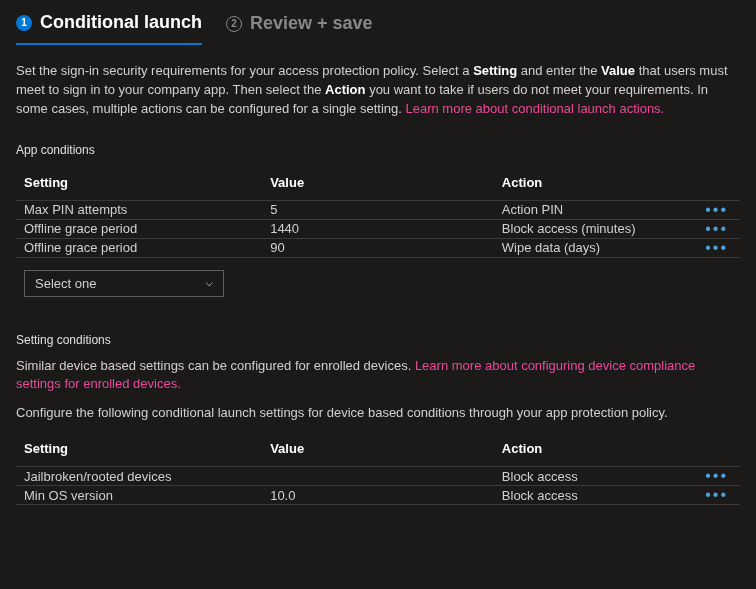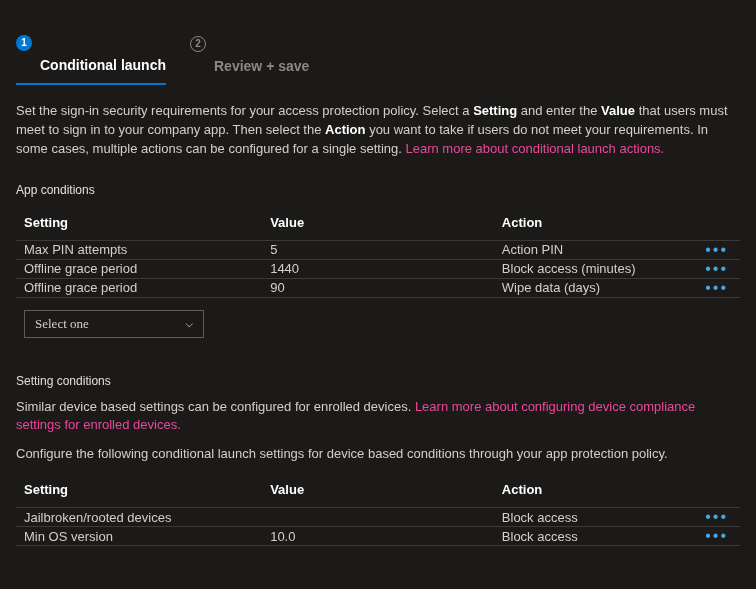--- a/index.html
+++ b/index.html
@@ -46,23 +46,22 @@
     }
     .tab.active .tab-num {
       background: #0078d4;
       color: #fff;
     }
     .tab:not(.active) .tab-num {
       border: 1px solid #8a8886;
       color: #8a8886;
     }
     .tab-label {
-      font-size: 14px;
-      font-weight: 600;
-      margin-top: 45px;
+      font-size: 18px;
+      font-weight: 600;
     }
     .tab:not(.active) .tab-label {
       font-weight: 700;
     }
     .content {
       padding: 16px;
     }
     .intro {
       color: #d2d0ce;
       line-height: 1.45;
@@ -115,29 +114,28 @@
       font-size: 16px;
       letter-spacing: 2px;
       cursor: pointer;
       text-align: right;
       padding-right: 12px;
     }
     .dropdown {
       display: inline-flex;
       align-items: center;
       justify-content: space-between;
-      width: 180px;
+      width: 200px;
       padding: 5px 10px;
       border: 1px solid #605e5c;
       background: #1b1a19;
       color: #d2d0ce;
       cursor: pointer;
       margin-left: 8px;
       margin-top: 4px;
-      font-family: Liberation Serif, serif;
     }
     .chevron {
       font-size: 10px;
       color: #d2d0ce;
     }
     .section-gap {
       margin-top: 36px;
     }
   </style>
 </head>

